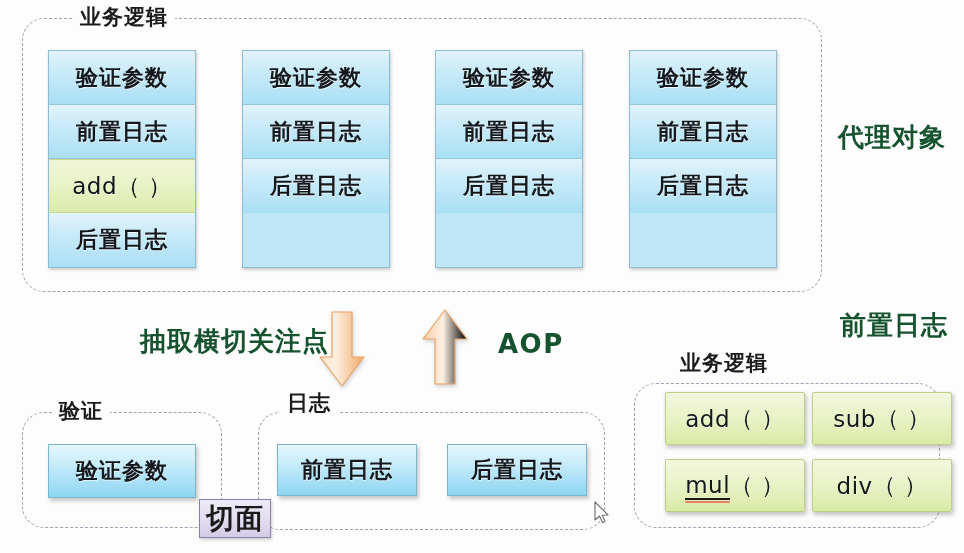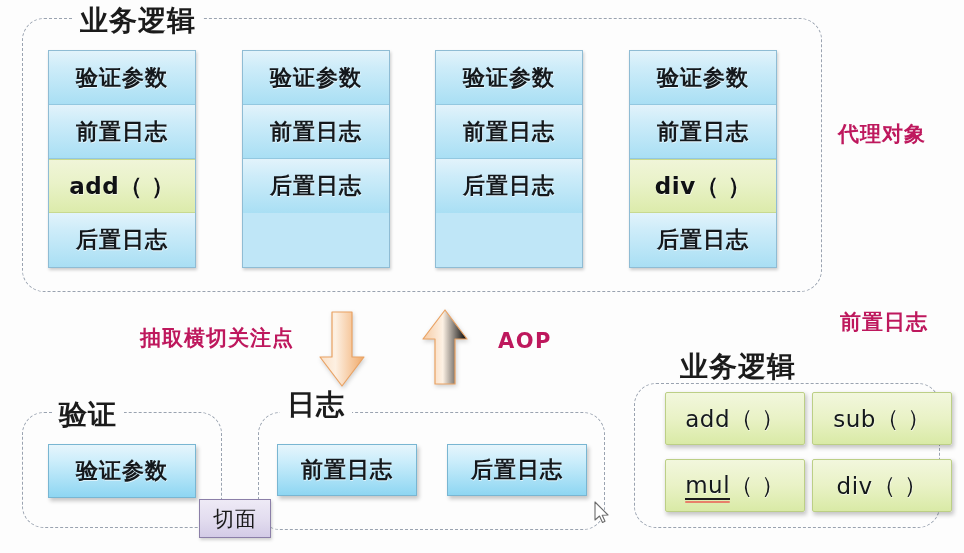--- a/index.html
+++ b/index.html
@@ -23,32 +23,32 @@
   .group-box {
     position: absolute;
     border: 1.5px dashed #9aa3b0;
     border-radius: 22px;
     box-sizing: border-box;
     background: transparent;
   }
   .group-label {
     position: absolute;
     color: #1b1b1b;
-    font-size: 28px;
+    font-size: 21px;
     font-weight: 700;
     letter-spacing: 1px;
     background: #fdfdfd;
     padding: 0 7px;
     white-space: nowrap;
     line-height: 1.1;
   }
   .free-label {
     position: absolute;
-    color: #be185d;
-    font-size: 21px;
+    color: #14532d;
+    font-size: 26px;
     font-weight: 700;
     letter-spacing: 1px;
     white-space: nowrap;
     line-height: 1.1;
   }
   .free-label.latin {
     font-weight: 600;
     letter-spacing: 1.5px;
   }
 
@@ -77,21 +77,21 @@
   .cell.blue {
     background: linear-gradient(180deg, #e2f3fb 0%, #cdecf9 32%, #a9dff4 100%);
   }
   .cell.green {
     background: linear-gradient(180deg, #f0f5d8 0%, #e9f2c8 45%, #dcebab 100%);
     border-top: 1px solid #c8d98f;
     border-bottom: 1px solid #c8d98f;
   }
   .cell .fn {
     font-family: "DejaVu Sans", "Liberation Sans", sans-serif;
-    font-weight: 700;
+    font-weight: 400;
     font-size: 23px;
     letter-spacing: 0.5px;
     color: #101214;
     text-align: center;
   }
   .cell .fn .nm { text-decoration: none; }
   .cell .fn .nm.underlined {
     border-bottom: 2px solid #1a1a1a;
     padding-bottom: 0px;
     position: relative;
@@ -149,22 +149,22 @@
   
   .badge {
     position: absolute;
     box-sizing: border-box;
     display: flex;
     align-items: center;
     justify-content: center;
     border: 1.5px solid #8b7fa8;
     background: linear-gradient(180deg, #eeeaf6 0%, #e2dcef 55%, #d3cbe6 100%);
     color: #1a1a1a;
-    font-size: 21px;
-    font-weight: 400;
+    font-size: 28px;
+    font-weight: 700;
     letter-spacing: 1px;
     box-shadow: 1px 2px 3px rgba(0,0,0,0.18);
     z-index: 30;
   }
 
   
   .arrow {
     position: absolute;
     filter: drop-shadow(1.5px 2px 2px rgba(0,0,0,0.18));
   }
@@ -201,23 +201,20 @@
 
   <div class="stack" style="left:435px; top:50px; width:148px; height:218px;">
     <div class="cell blue">验证参数</div>
     <div class="cell blue">前置日志</div>
     <div class="cell blue">后置日志</div>
   </div>
 
   <div class="stack" style="left:629px; top:50px; width:148px; height:218px;">
     <div class="cell blue">验证参数</div>
     <div class="cell blue">前置日志</div>
-    <div class="cell green">
-      <span class="fn"><span class="nm">div</span><span>（  ）</span></span>
-    </div>
     <div class="cell blue">后置日志</div>
   </div>
 
   <div class="free-label" style="left:140px; top:327px;">抽取横切关注点</div>
 
   <svg class="arrow" style="left:318px; top:310px;" width="48" height="78" viewBox="0 0 48 78">
     <defs>
       <linearGradient id="gdown" x1="0" y1="0" x2="1" y2="0">
         <stop offset="0%" stop-color="#fbe0c6"></stop>
         <stop offset="35%" stop-color="#fdf0e2"></stop>
@@ -241,21 +238,21 @@
 
   <div class="free-label latin" style="left:498px; top:330px;text-align:center;">AOP</div>
 
   <div class="free-label" style="left:840px; top:311px;">前置日志</div>
 
   <div class="group-box" style="left:22px; top:412px; width:200px; height:116px;"></div>
   <div class="group-label" style="left:52px; top:400px;text-align:right;">验证</div>
   <div class="card blue" style="left:48px; top:444px; width:148px; height:54px;">验证参数</div>
 
   <div class="group-box" style="left:258px; top:412px; width:347px; height:118px;"></div>
-  <div class="group-label" style="left:280px; top:392px;font-family:Liberation Mono, monospace;">日志</div>
+  <div class="group-label" style="left:280px; top:392px;">日志</div>
   <div class="card blue" style="left:277px; top:444px; width:140px; height:52px;">前置日志</div>
   <div class="card blue" style="left:447px; top:444px; width:140px; height:52px;">后置日志</div>
 
   <div class="badge" style="left:199px; top:499px; width:72px; height:39px;">切面</div>
 
   <div class="group-box" style="left:634px; top:383px; width:306px; height:145px;"></div>
   <div class="group-label" style="left:673px; top:352px;">业务逻辑</div>
 
   <div class="card green" style="left:665px; top:392px; width:140px; height:53px;">
     <span class="nm">add</span>

